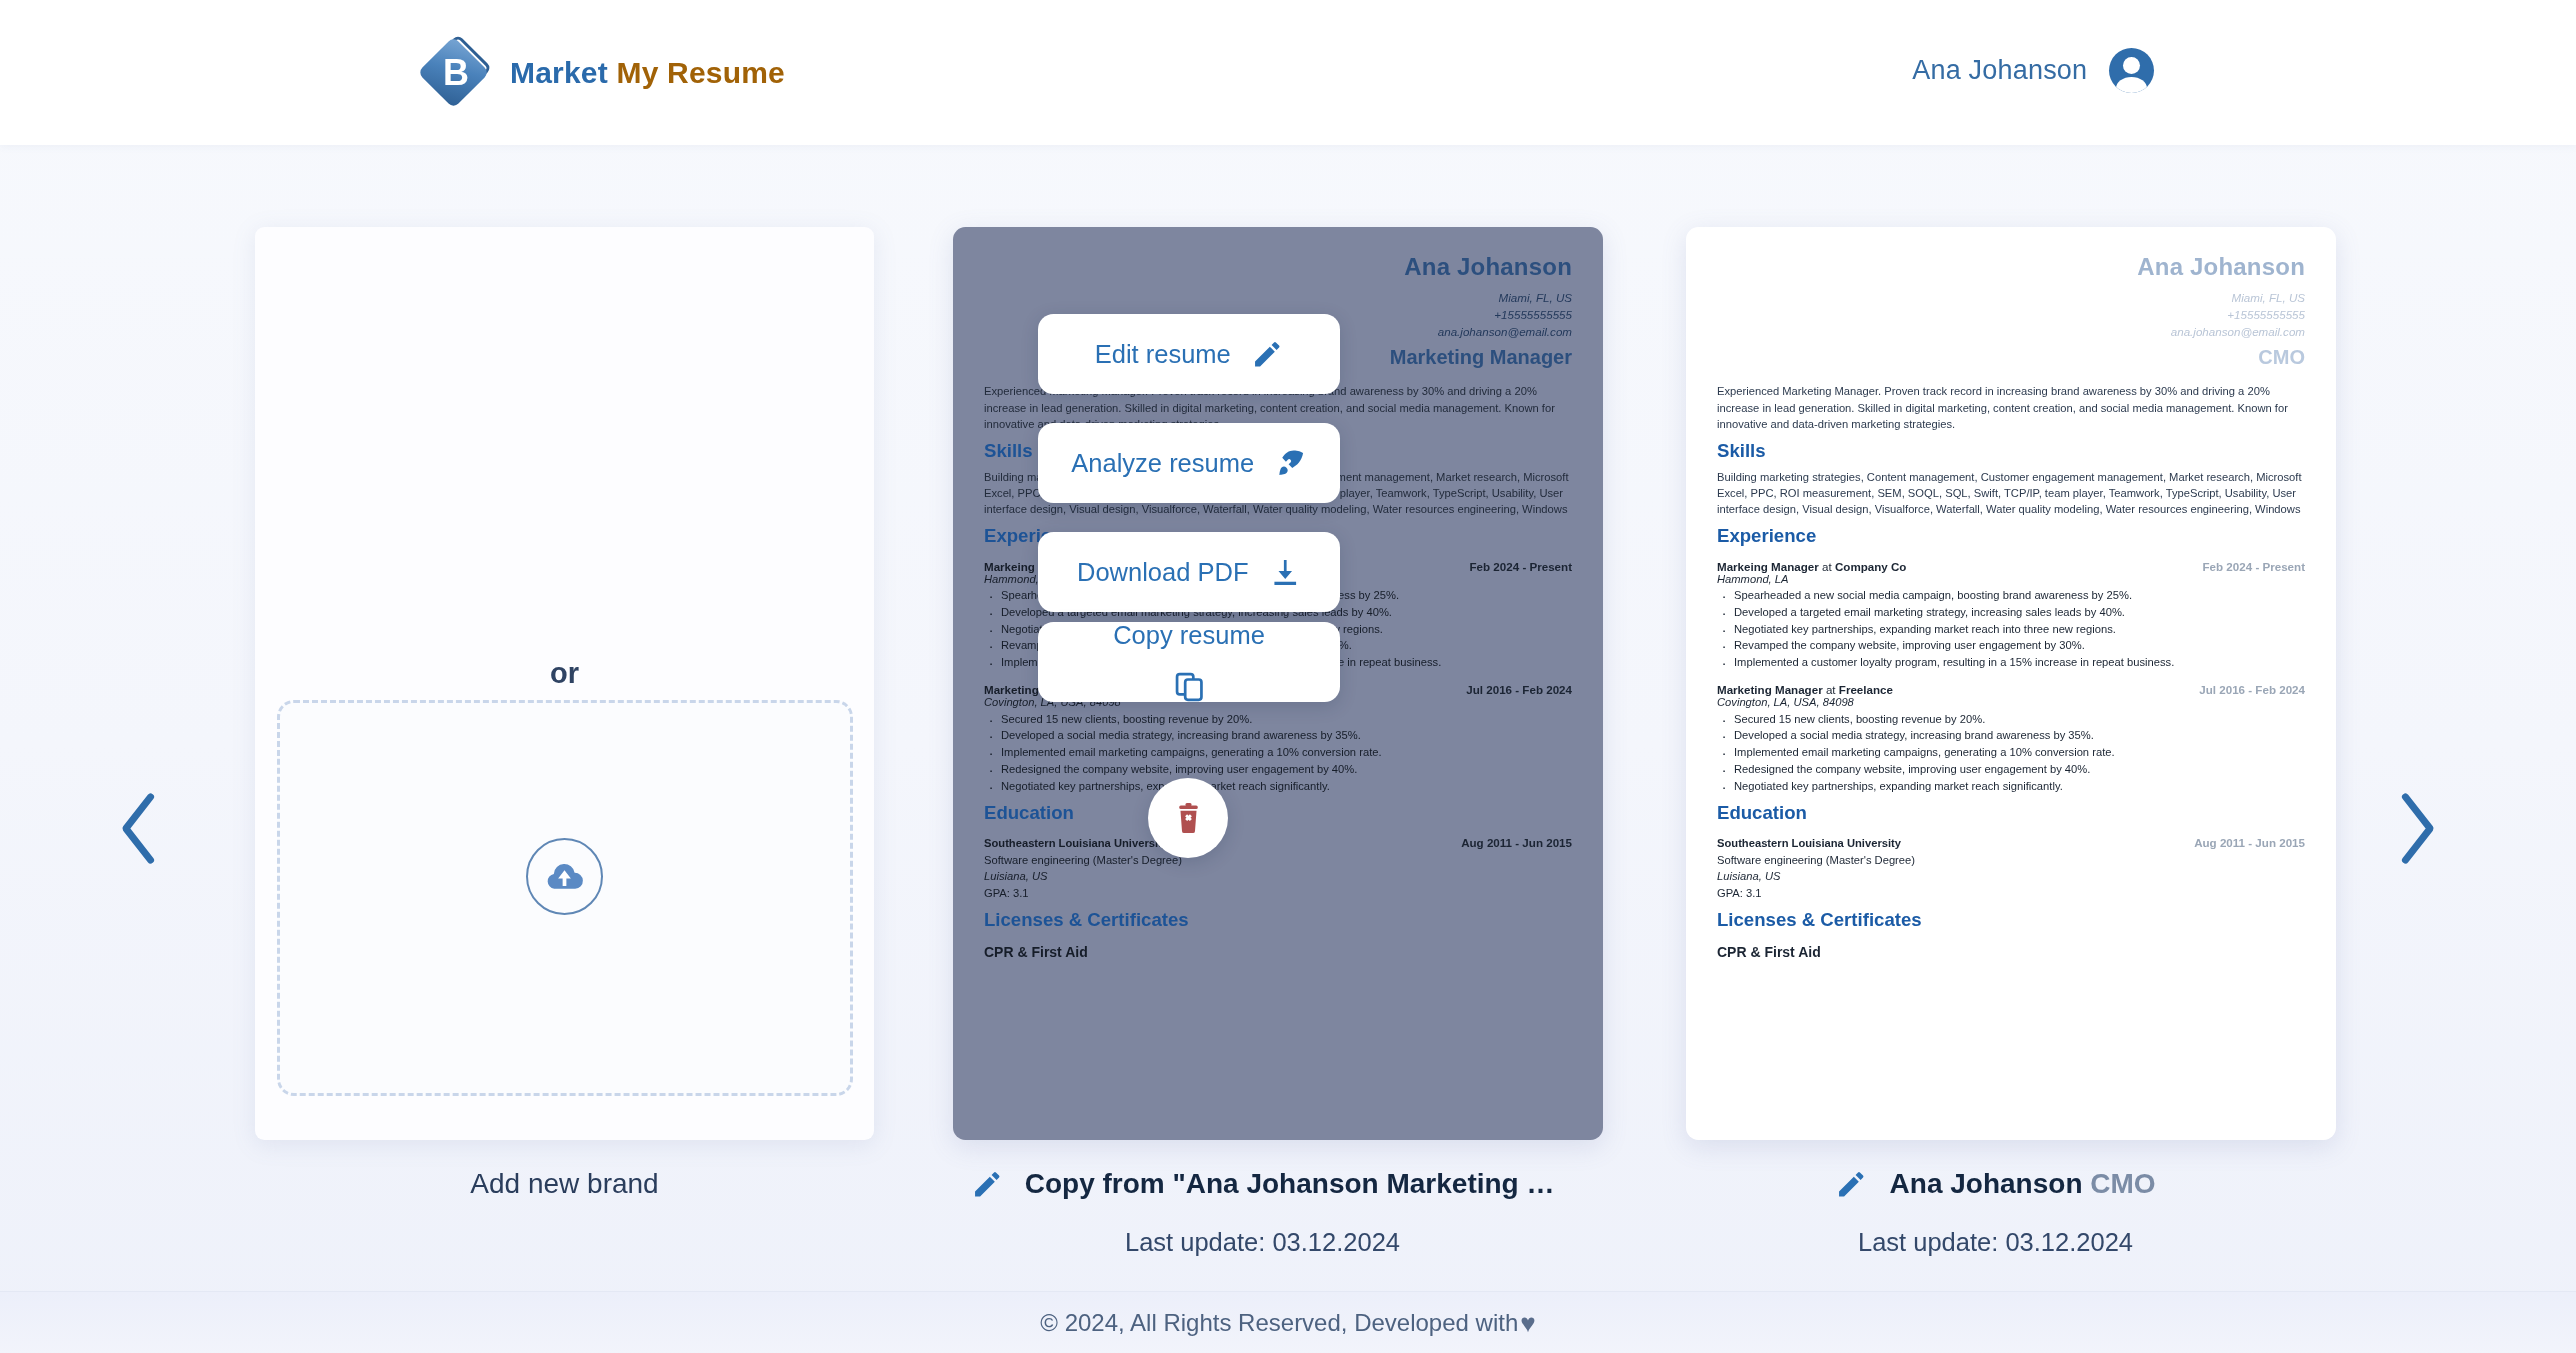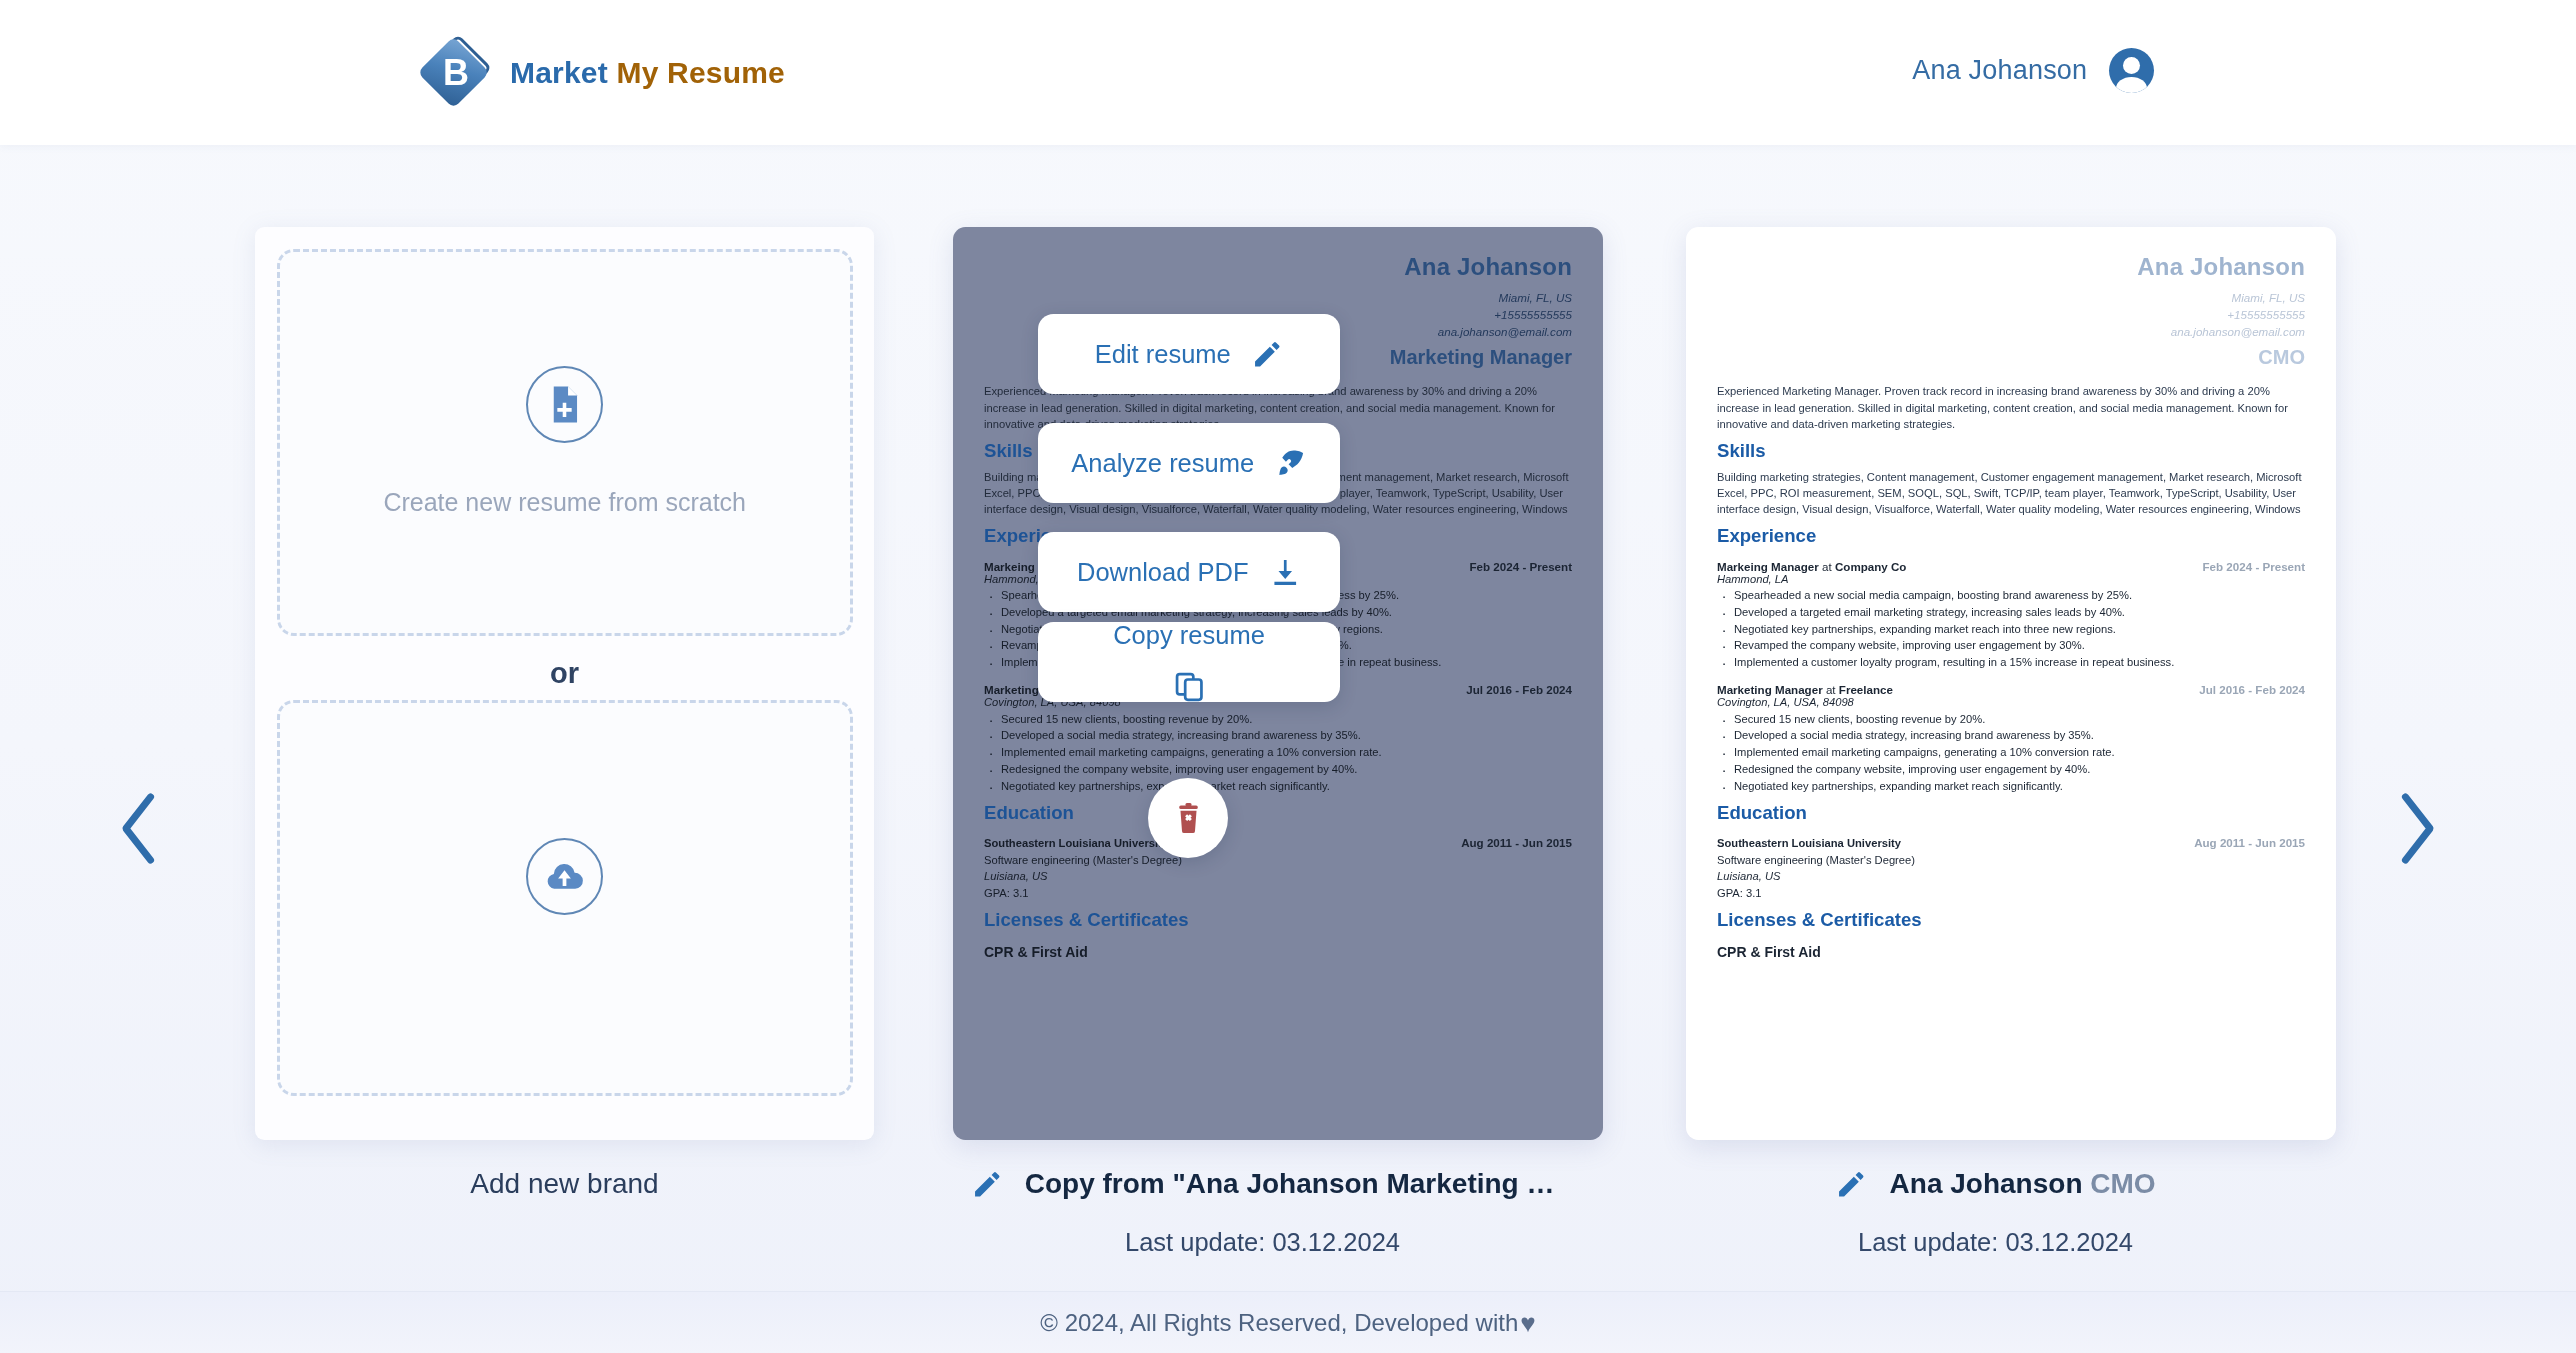--- a/index.html
+++ b/index.html
@@ -221,30 +221,20 @@
       <span>
         <svg viewBox="0 0 70 110">
             <polyline points="20,14 52,55 20,96" fill="none" stroke="#2f6dab" stroke-width="9" stroke-linecap="round" stroke-linejoin="round"></polyline>
           </svg>
       </span>
     </div>
 
     <div class="col col-left">
       <div class="new-card">
 
-        <div class="dropzone dz-top">
-          <div class="circle-icon">
-            <svg width="43" height="43" viewBox="0 0 24 24">
-              <path d="M6 2h8l5 5v15H6z" fill="#5b8ac4"></path>
-              <path d="M14 2v5h5z" fill="#ffffff"></path>
-              <path d="M11 11h2v3h3v2h-3v3h-2v-3H8v-2h3z" fill="#ffffff"></path>
-            </svg>
-          </div>
-          <div class="dz-label">Create new resume from scratch</div>
-        </div>
 
         <div class="or-text">or</div>
 
         <div class="dropzone dz-bot">
           <div class="circle-icon">
             <svg width="45" height="45" viewBox="0 0 24 24">
               <path d="M6.5 18.5A4 4 0 0 1 6.3 10.6 5.6 5.6 0 0 1 17.4 10a3.8 3.8 0 0 1 .3 8.5z" fill="#5b8ac4"></path>
               <path d="M11 17v-4H8.6L12 8.6l3.4 4.4H13v4z" fill="#ffffff"></path>
             </svg>
           </div>

